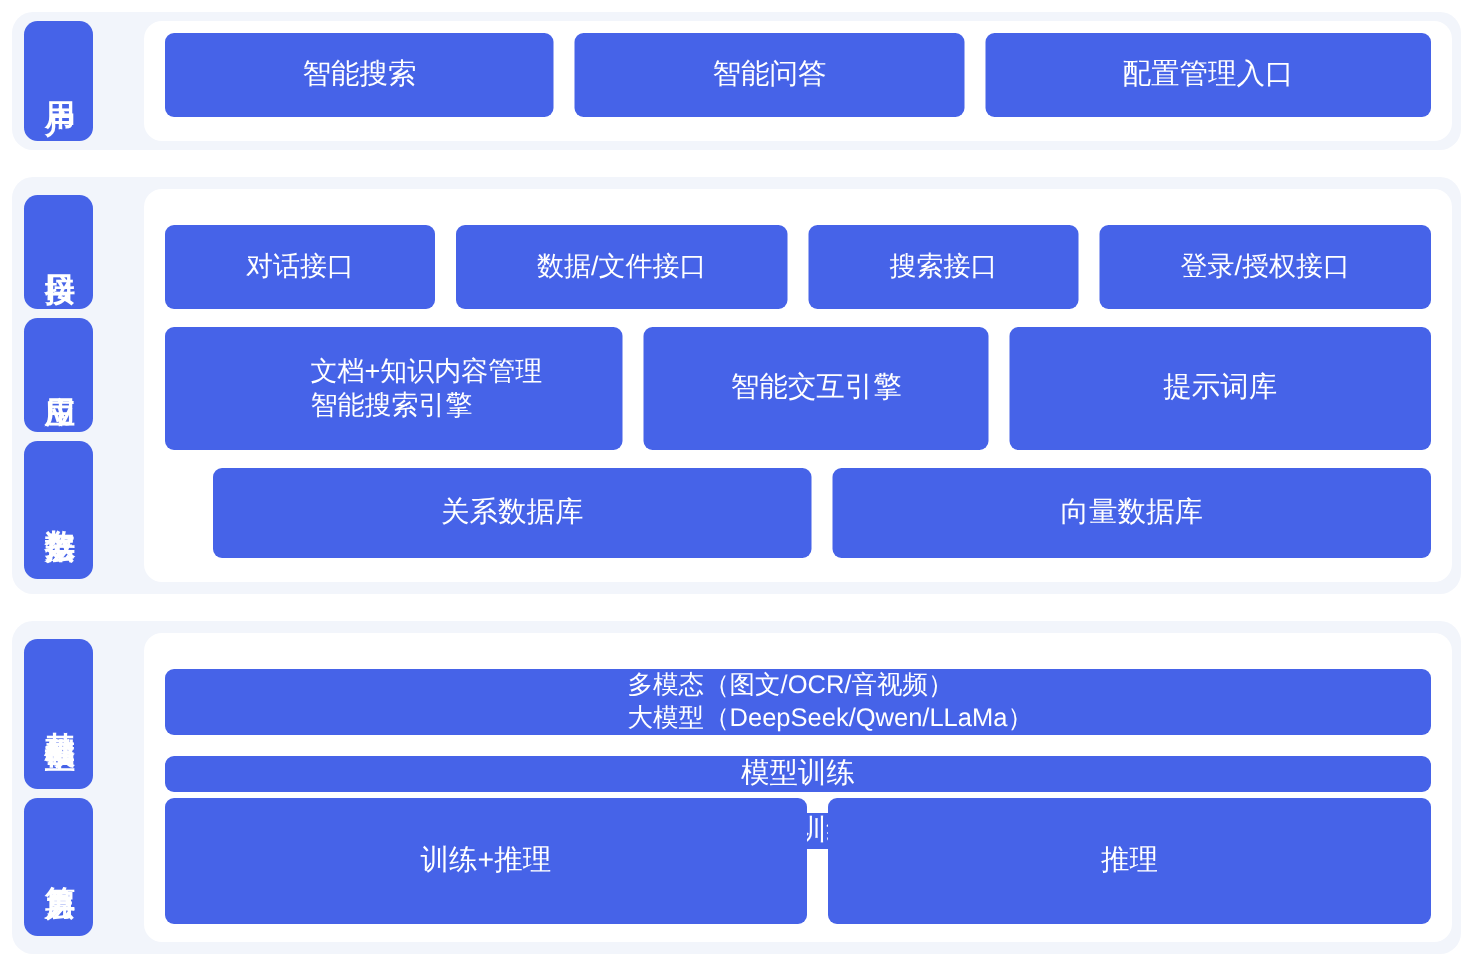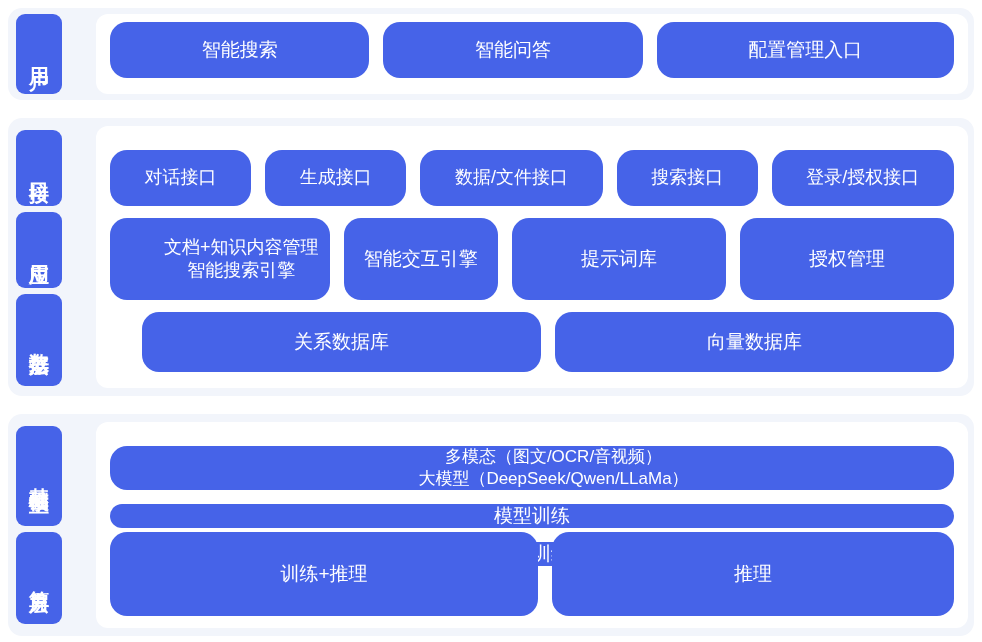--- a/index.html
+++ b/index.html
@@ -18,25 +18,24 @@
     width: 982px;
     height: 642px;
     background: #ffffff;
     box-sizing: border-box;
   }
 
   
   .blue {
     background: #4663e8;
     color: #ffffff;
-    border-radius: 17px;
+    border-radius: 6px;
     display: flex;
     align-items: center;
     justify-content: center;
-    text-align: center;
     line-height: 1.28;
     box-sizing: border-box;
   }
 
   
   .vlabel {
     background: #4663e8;
     color: #ffffff;
     border-radius: 9px;
     display: flex;
@@ -110,32 +109,30 @@
   </div>
   <div class="vlabel" style="position:absolute; left:16px; top:212px; width:46px; height:76px;">
     <span>应用</span>
   </div>
   <div class="vlabel" style="position:absolute; left:16px; top:294px; width:46px; height:92px;">
     <span>数据层</span>
   </div>
 
   <div class="row" style="left:110px; top:150px; width:844px; height:56px;">
     <div class="blue fs18">对话接口</div>
-    <div class="blue fs18">生成接口</div>
     <div class="blue fs18">数据/文件接口</div>
     <div class="blue fs18">搜索接口</div>
     <div class="blue fs18">登录/授权接口</div>
   </div>
 
   <div class="row" style="left:110px; top:218px; width:844px; height:82px;">
     <div class="blue fs18 pre" style="flex:1.28">文档+知识内容管理
 智能搜索引擎</div>
     <div class="blue fs19" style="flex:1.12">智能交互引擎</div>
     <div class="blue fs19">提示词库</div>
-    <div class="blue fs19">授权管理</div>
   </div>
 
   <div class="row" style="left:110px; top:312px; width:844px; height:60px;padding-left:32px;">
     <div class="blue fs19">关系数据库</div>
     <div class="blue fs19">向量数据库</div>
   </div>
 
   <div class="band" style="left:8px; top:414px; width:966px; height:222px;">
   </div>
   <div class="inner-white" style="left:96px; top:422px; width:872px; height:206px;">

